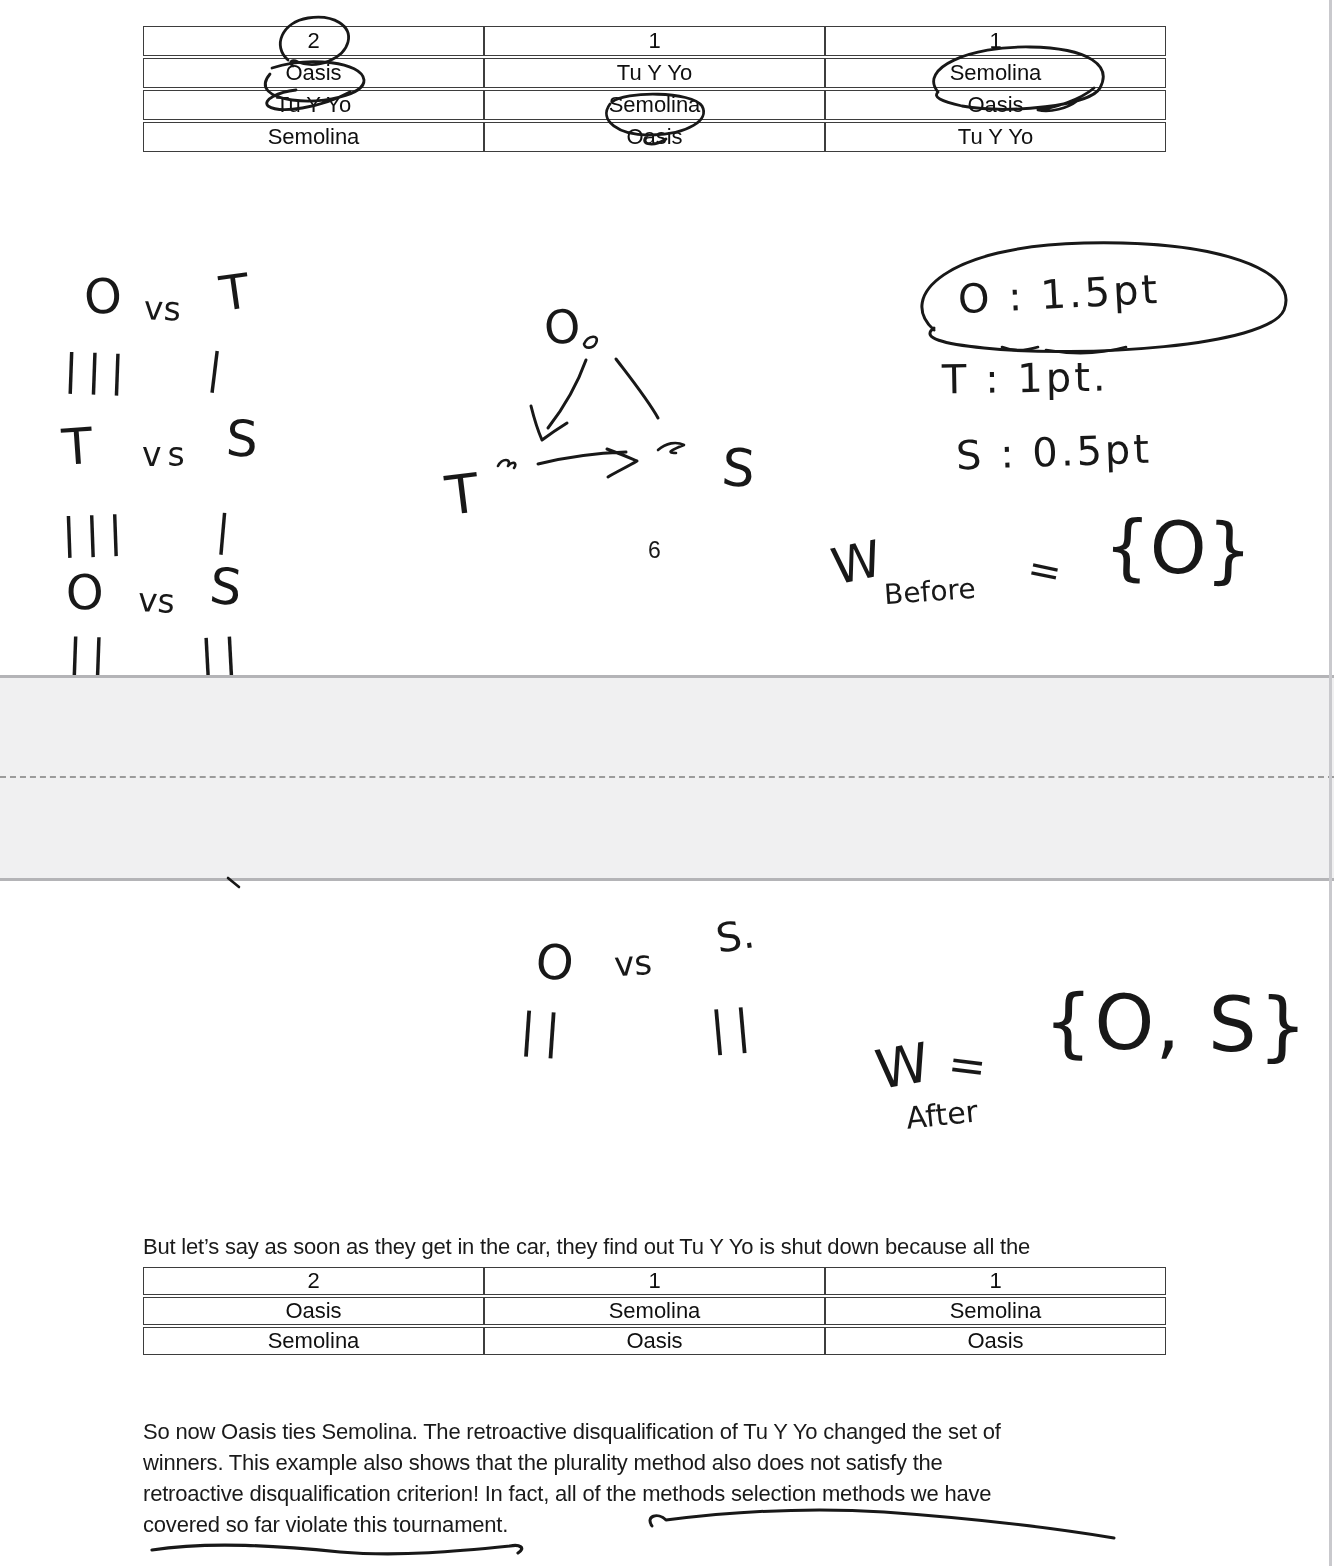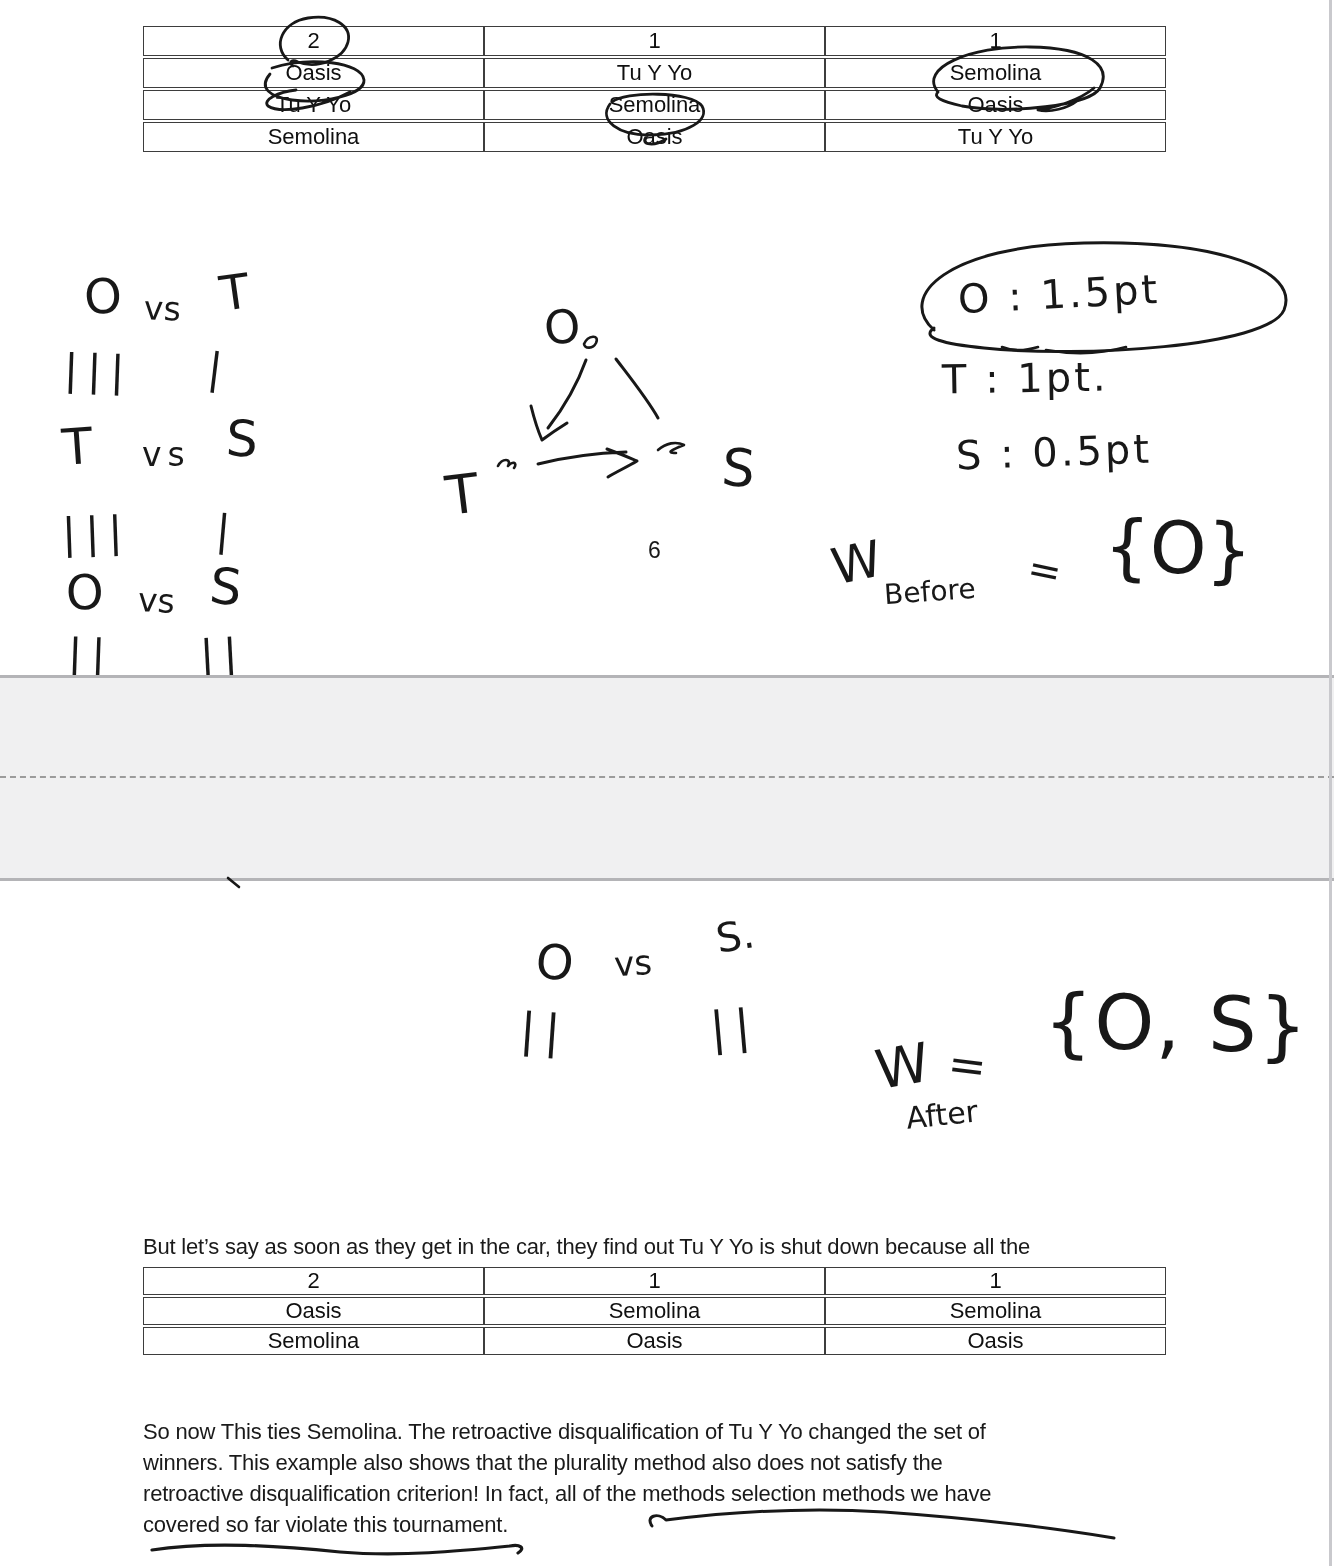--- a/index.html
+++ b/index.html
@@ -121,21 +121,21 @@
     </tr>
     <tr>
       <td>Semolina</td>
       <td>Oasis</td>
       <td>Oasis</td>
     </tr>
   </tbody>
     </table>
 
   <div class="abs print para" style="left:143px;top:1416px;">
-    <span>So now This ties Semolina. The retroactive disqualification of Tu Y Yo changed the set of</span>
+    <span>So now Oasis ties Semolina. The retroactive disqualification of Tu Y Yo changed the set of</span>
     <span>winners. This example also shows that the plurality method also does not satisfy the</span>
     <span>retroactive disqualification criterion! In fact, all of the methods selection methods we have</span>
     <span>covered so far violate this tournament.</span>
   </div>
 
   <svg class="ink" width="1334" height="1566" viewBox="0 0 1334 1566">
 
     <path stroke-width="2.8" d="M 288 60 C 272 46 282 22 308 18 C 334 14 352 26 348 42 C 344 58 318 70 298 62 C 292 59 288 62 293 66"></path>
 
     <path stroke-width="2.8" d="M 272 68 C 310 56 362 62 364 80 C 365 95 322 104 292 100 C 270 97 258 88 270 74 M 350 92 C 320 108 280 114 268 106 C 262 100 278 92 296 90"></path>

